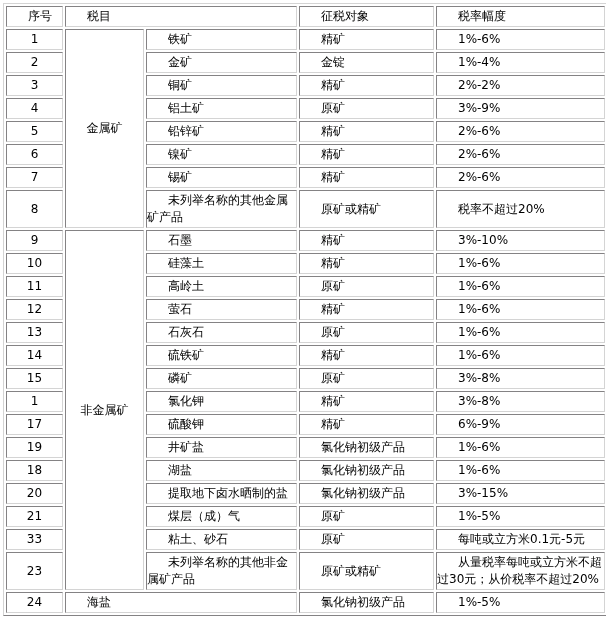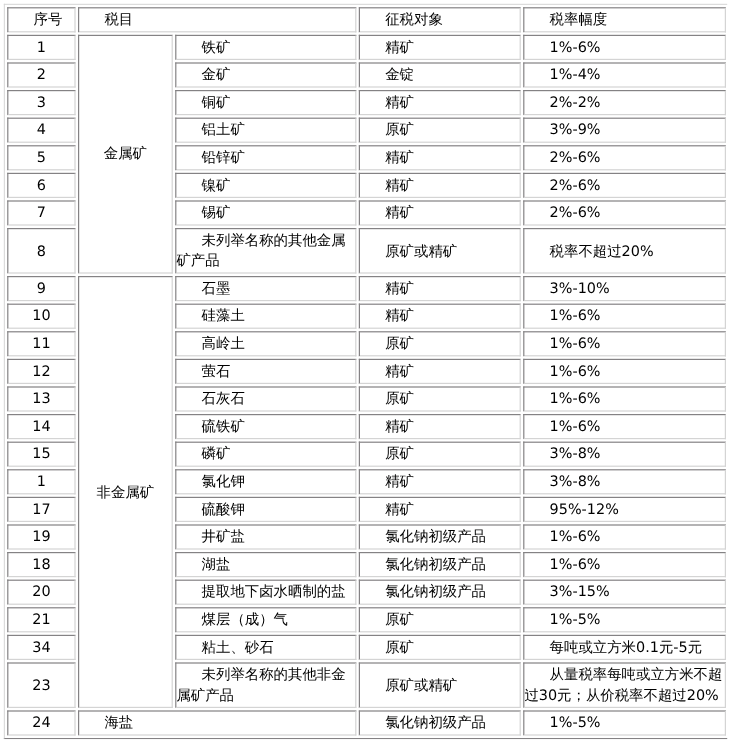--- a/index.html
+++ b/index.html
@@ -160,21 +160,21 @@
       <tr>
         <td class="num">1</td>
         <td class="txt">氯化钾</td>
         <td class="txt">精矿</td>
         <td class="txt">3%-8%</td>
       </tr>
       <tr>
         <td class="num">17</td>
         <td class="txt">硫酸钾</td>
         <td class="txt">精矿</td>
-        <td class="txt">95%-12%</td>
+        <td class="txt">6%-9%</td>
       </tr>
       <tr>
         <td class="num">19</td>
         <td class="txt">井矿盐</td>
         <td class="txt">氯化钠初级产品</td>
         <td class="txt">1%-6%</td>
       </tr>
       <tr>
         <td class="num">18</td>
         <td class="txt">湖盐</td>
@@ -187,21 +187,21 @@
         <td class="txt">氯化钠初级产品</td>
         <td class="txt">3%-15%</td>
       </tr>
       <tr>
         <td class="num">21</td>
         <td class="txt">煤层（成）气</td>
         <td class="txt">原矿</td>
         <td class="txt">1%-5%</td>
       </tr>
       <tr>
-        <td class="num">34</td>
+        <td class="num">33</td>
         <td class="txt">粘土、砂石</td>
         <td class="txt">原矿</td>
         <td class="txt">每吨或立方米0.1元-5元</td>
       </tr>
       <tr>
         <td class="num">23</td>
         <td class="txt">未列举名称的其他非金属矿产品</td>
         <td class="txt">原矿或精矿</td>
         <td class="txt">从量税率每吨或立方米不超过30元；从价税率不超过20%</td>
       </tr>

